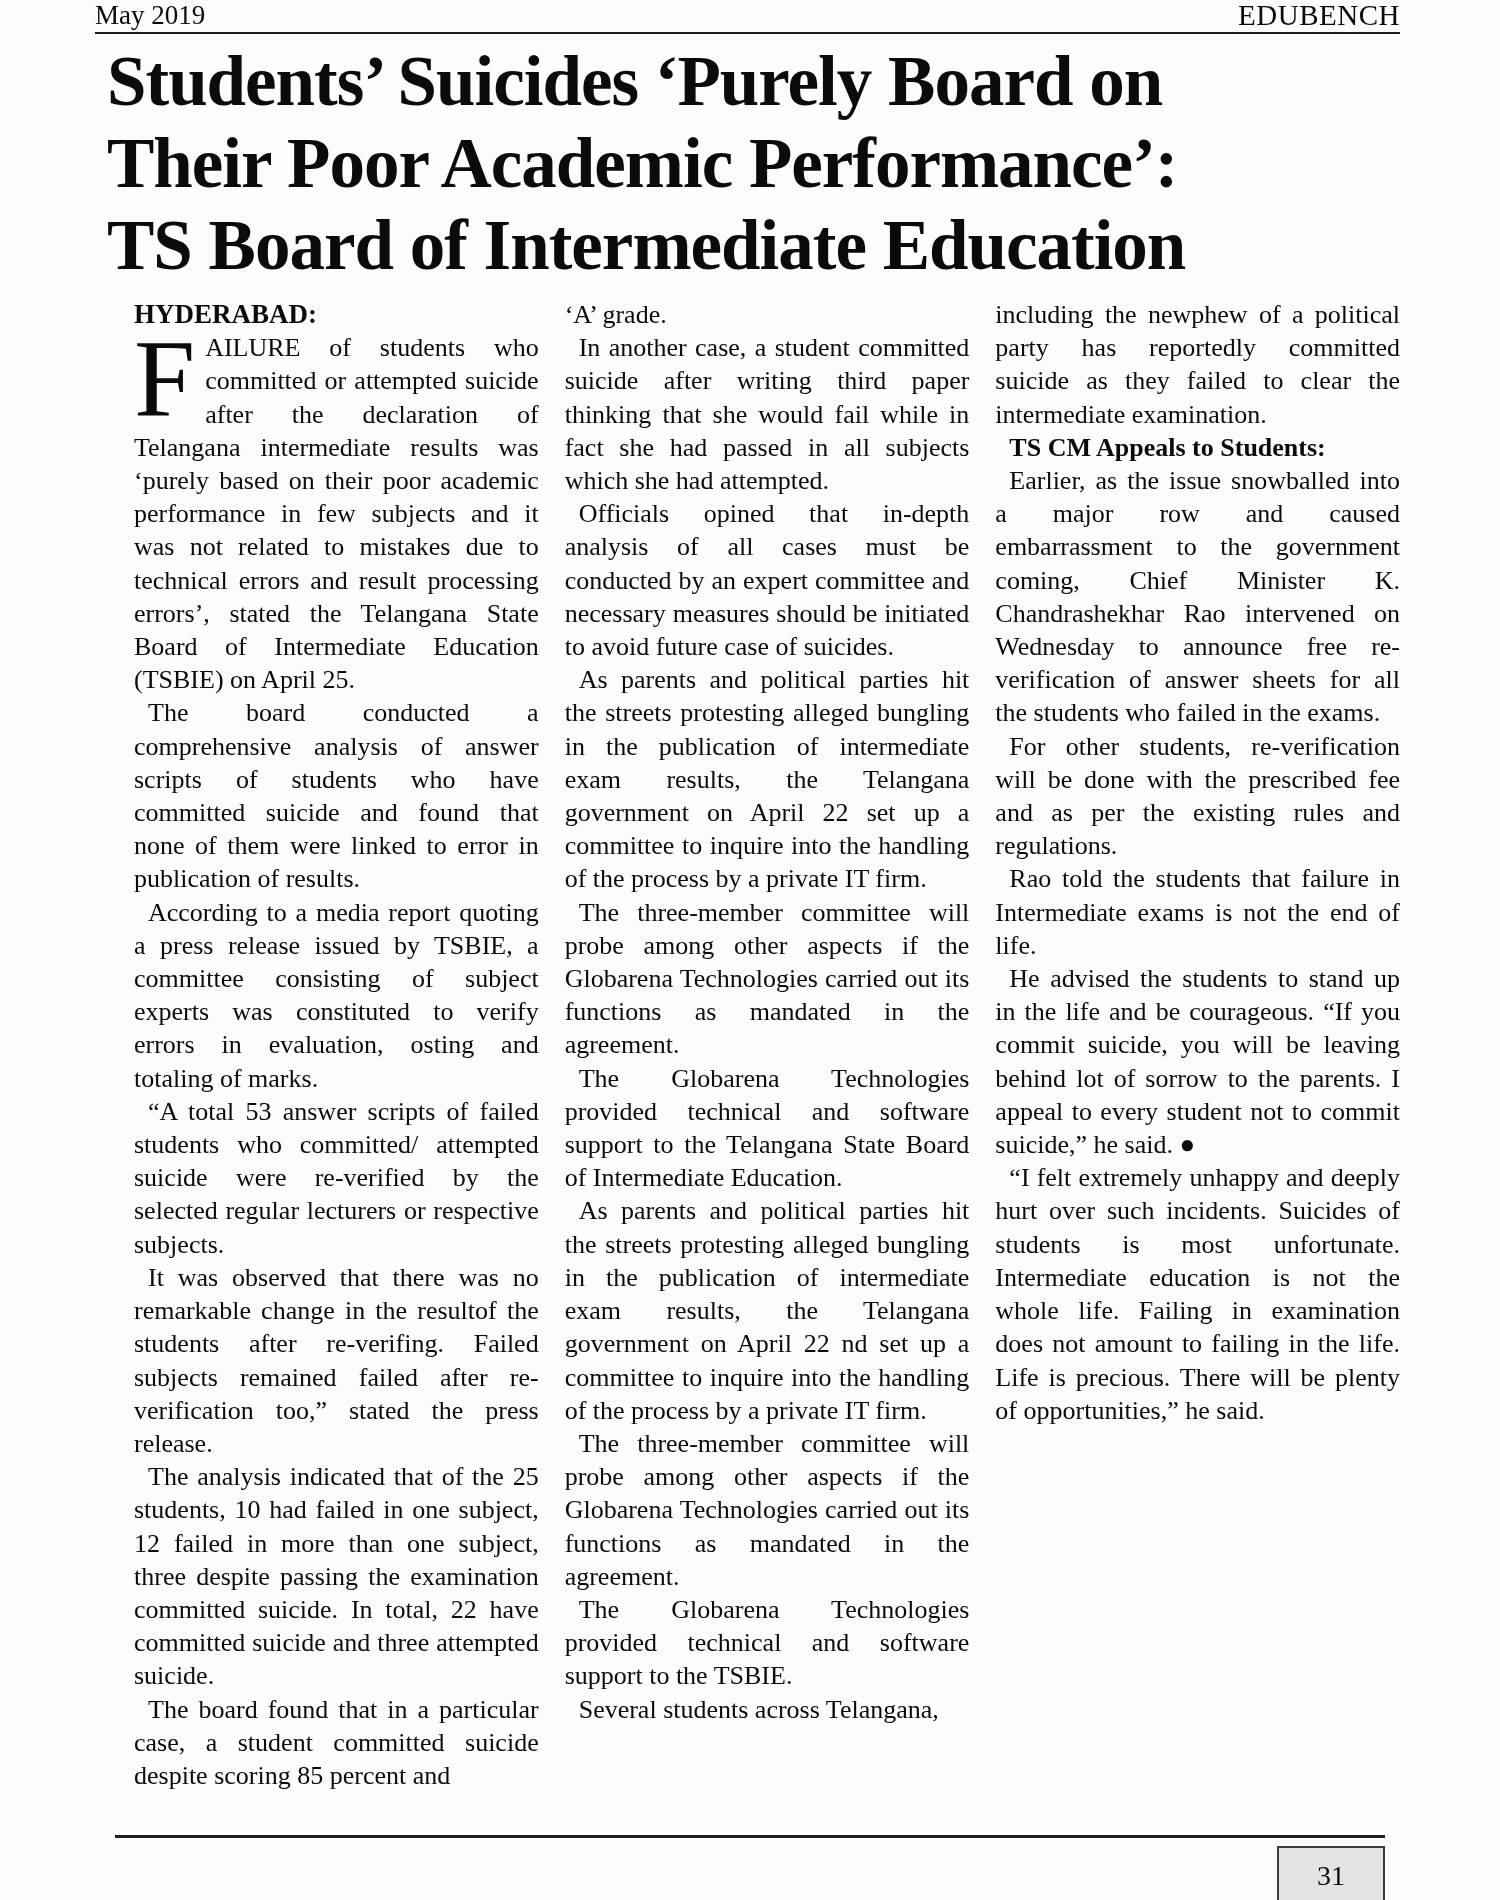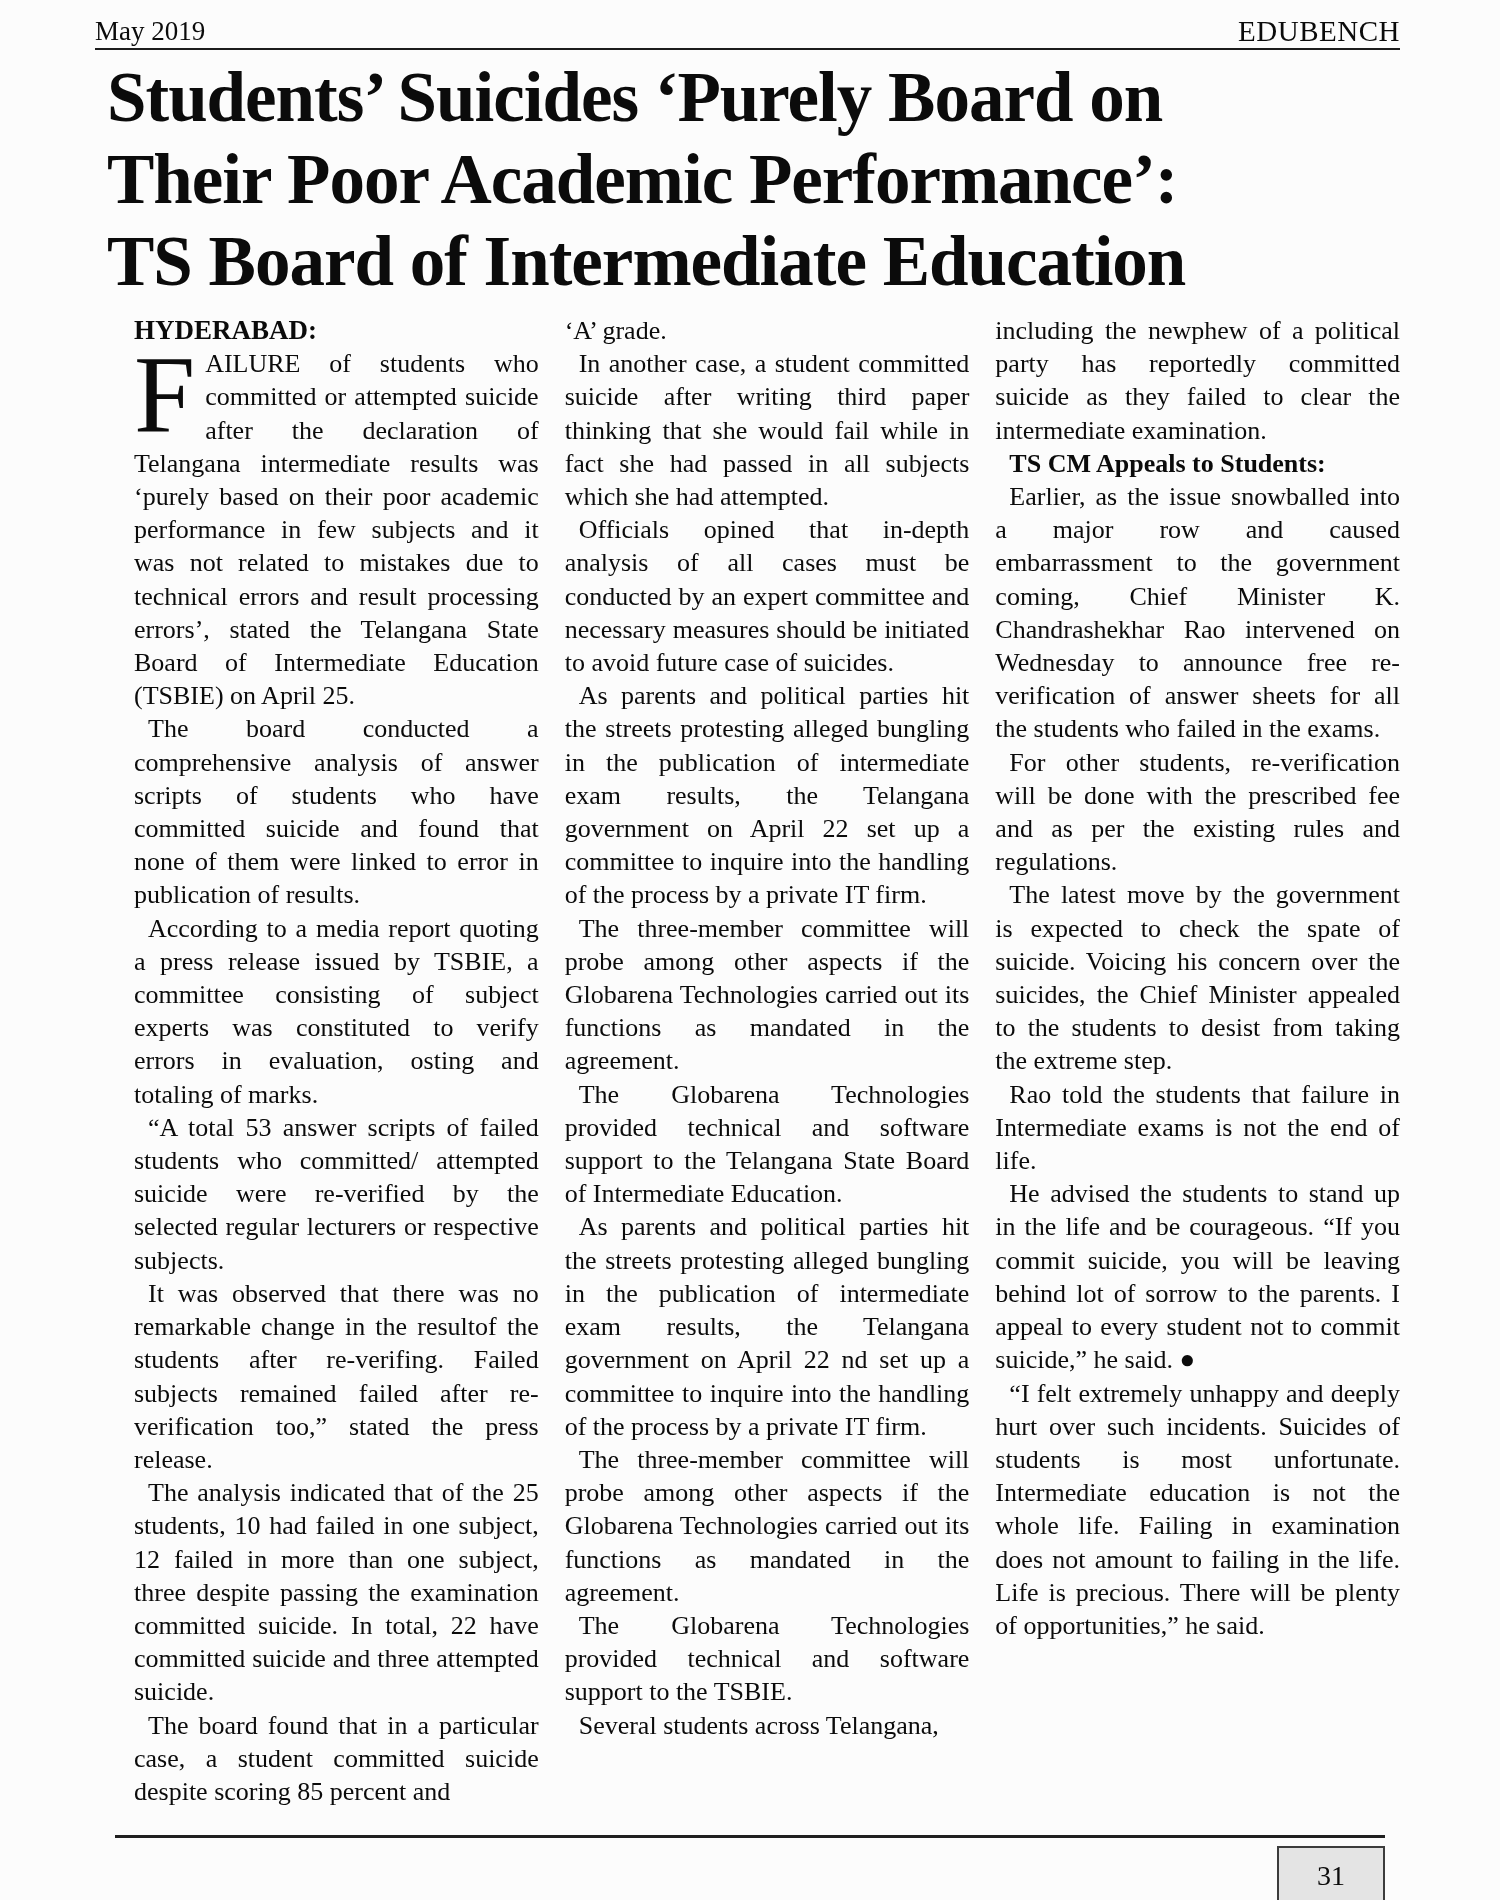--- a/index.html
+++ b/index.html
@@ -8,21 +8,21 @@
     width:1500px;height:1900px;
     margin:0 auto;
     background:#fcfcfc;
     color:#0b0b0b;
     font-family:"Liberation Serif", serif;
     overflow:hidden;
   }
   .content{position:absolute;left:95px;right:100px;top:0;}
   .masthead{
     display:flex;justify-content:space-between;align-items:flex-start;
-    padding-top:16px;
+    padding-top:0;
   }
   .masthead .date{font-size:27px;line-height:30px;}
   .masthead .brand{font-size:29px;line-height:30px;letter-spacing:0.5px;}
   .masthead-rule{border-bottom:2px solid #1c1c1c;margin-top:2px;}
   .headline{
     margin:6px 0 0 12px;
     font-size:71px;
     line-height:82px;
     font-weight:bold;
     letter-spacing:-1px;
@@ -109,21 +109,20 @@
         <p>The three-member committee will probe among other aspects if the Globarena Technologies carried out its functions as mandated in the agreement.</p>
         <p>The Globarena Technologies provided technical and software support to the TSBIE.</p>
         <p>Several students across Telangana,</p>
       </div>
 
       <div class="col">
         <p class="no-indent">including the newphew of a political party has reportedly committed suicide as they failed to clear the intermediate examination.</p>
         <p class="subhead">TS CM Appeals to Students:</p>
         <p>Earlier, as the issue snowballed into a major row and caused embarrassment to the government coming, Chief Minister K. Chandrashekhar Rao intervened on Wednesday to announce free re-verification of answer sheets for all the students who failed in the exams.</p>
         <p>For other students, re-verification will be done with the prescribed fee and as per the existing rules and regulations.</p>
-        <p>The latest move by the government is expected to check the spate of suicide. Voicing his concern over the suicides, the Chief Minister appealed to the students to desist from taking the extreme step.</p>
         <p>Rao told the students that failure in Intermediate exams is not the end of life.</p>
         <p>He advised the students to stand up in the life and be courageous. “If you commit suicide, you will be leaving behind lot of sorrow to the parents. I appeal to every student not to commit suicide,” he said. ●</p>
         <p>“I felt extremely unhappy and deeply hurt over such incidents. Suicides of students is most unfortunate. Intermediate education is not the whole life. Failing in examination does not amount to failing in the life. Life is precious. There will be plenty of opportunities,” he said.</p>
       </div>
 
     </div>
   </div>
 
   <div class="footer-rule"></div>
   <div class="page-number-box">

